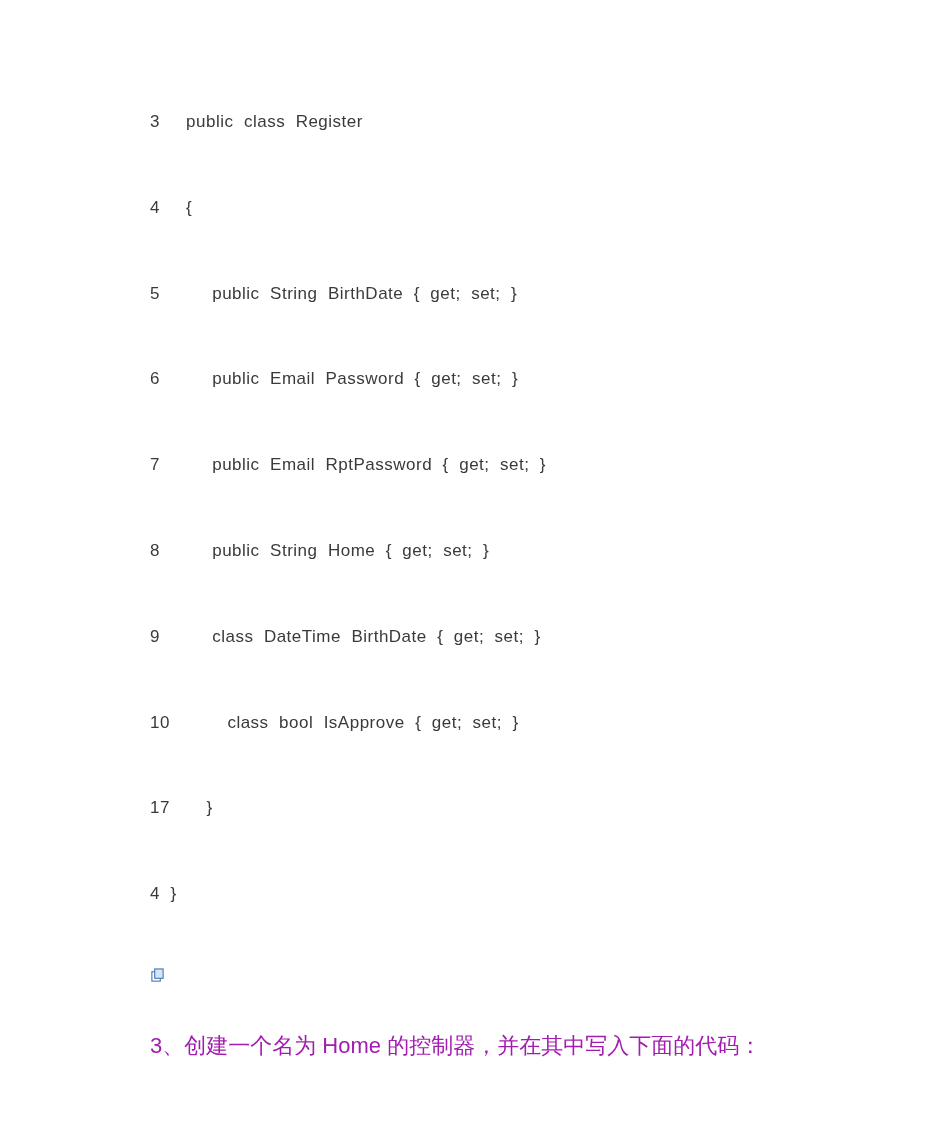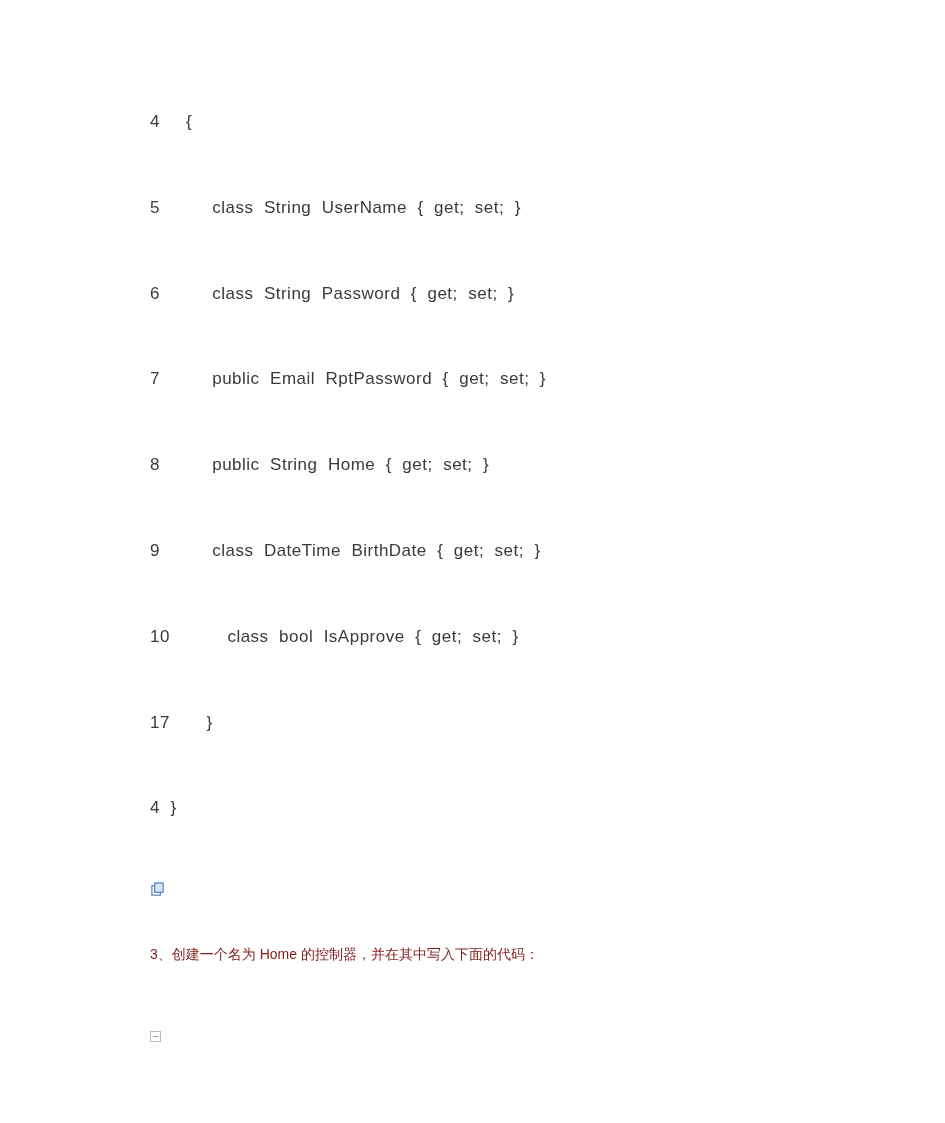--- a/index.html
+++ b/index.html
@@ -30,42 +30,43 @@
       margin-top: 0;
       margin-bottom: 48px;
     }
     .copy-icon svg {
       width: 15px;
       height: 15px;
       display: block;
     }
     .narrative {
       margin-bottom: 58px;
-      color: #7f1d1d;
-      font-size: 14px;
+      color: #a21caf;
+      font-size: 22px;
     }
     .collapse-icon {
       font-size: 11px;
       color: #888888;
       border: 1px solid #bbbbbb;
       width: 11px;
       height: 11px;
       display: inline-flex;
       align-items: center;
       justify-content: center;
       line-height: 1;
     }
   </style>
 </head>
 <body>
 
 <div>
+  <div class="code-line"><span class="line-num">3</span><span>     public  class  Register</span></div>
   <div class="code-line"><span class="line-num">4</span><span>     {</span></div>
-  <div class="code-line"><span class="line-num">5</span><span>          class  String  UserName  {  get;  set;  }</span></div>
-  <div class="code-line"><span class="line-num">6</span><span>          class  String  Password  {  get;  set;  }</span></div>
+  <div class="code-line"><span class="line-num">5</span><span>          public  String  BirthDate  {  get;  set;  }</span></div>
+  <div class="code-line"><span class="line-num">6</span><span>          public  Email  Password  {  get;  set;  }</span></div>
   <div class="code-line"><span class="line-num">7</span><span>          public  Email  RptPassword  {  get;  set;  }</span></div>
   <div class="code-line"><span class="line-num">8</span><span>          public  String  Home  {  get;  set;  }</span></div>
   <div class="code-line"><span class="line-num">9</span><span>          class  DateTime  BirthDate  {  get;  set;  }</span></div>
   <div class="code-line"><span class="line-num">10</span><span>           class  bool  IsApprove  {  get;  set;  }</span></div>
   <div class="code-line"><span class="line-num">17</span><span>       }</span></div>
   <div class="code-line"><span class="line-num">4</span><span>  }</span></div>
 </div>
 
 <div class="copy-icon">
   <svg viewBox="0 0 16 16">

